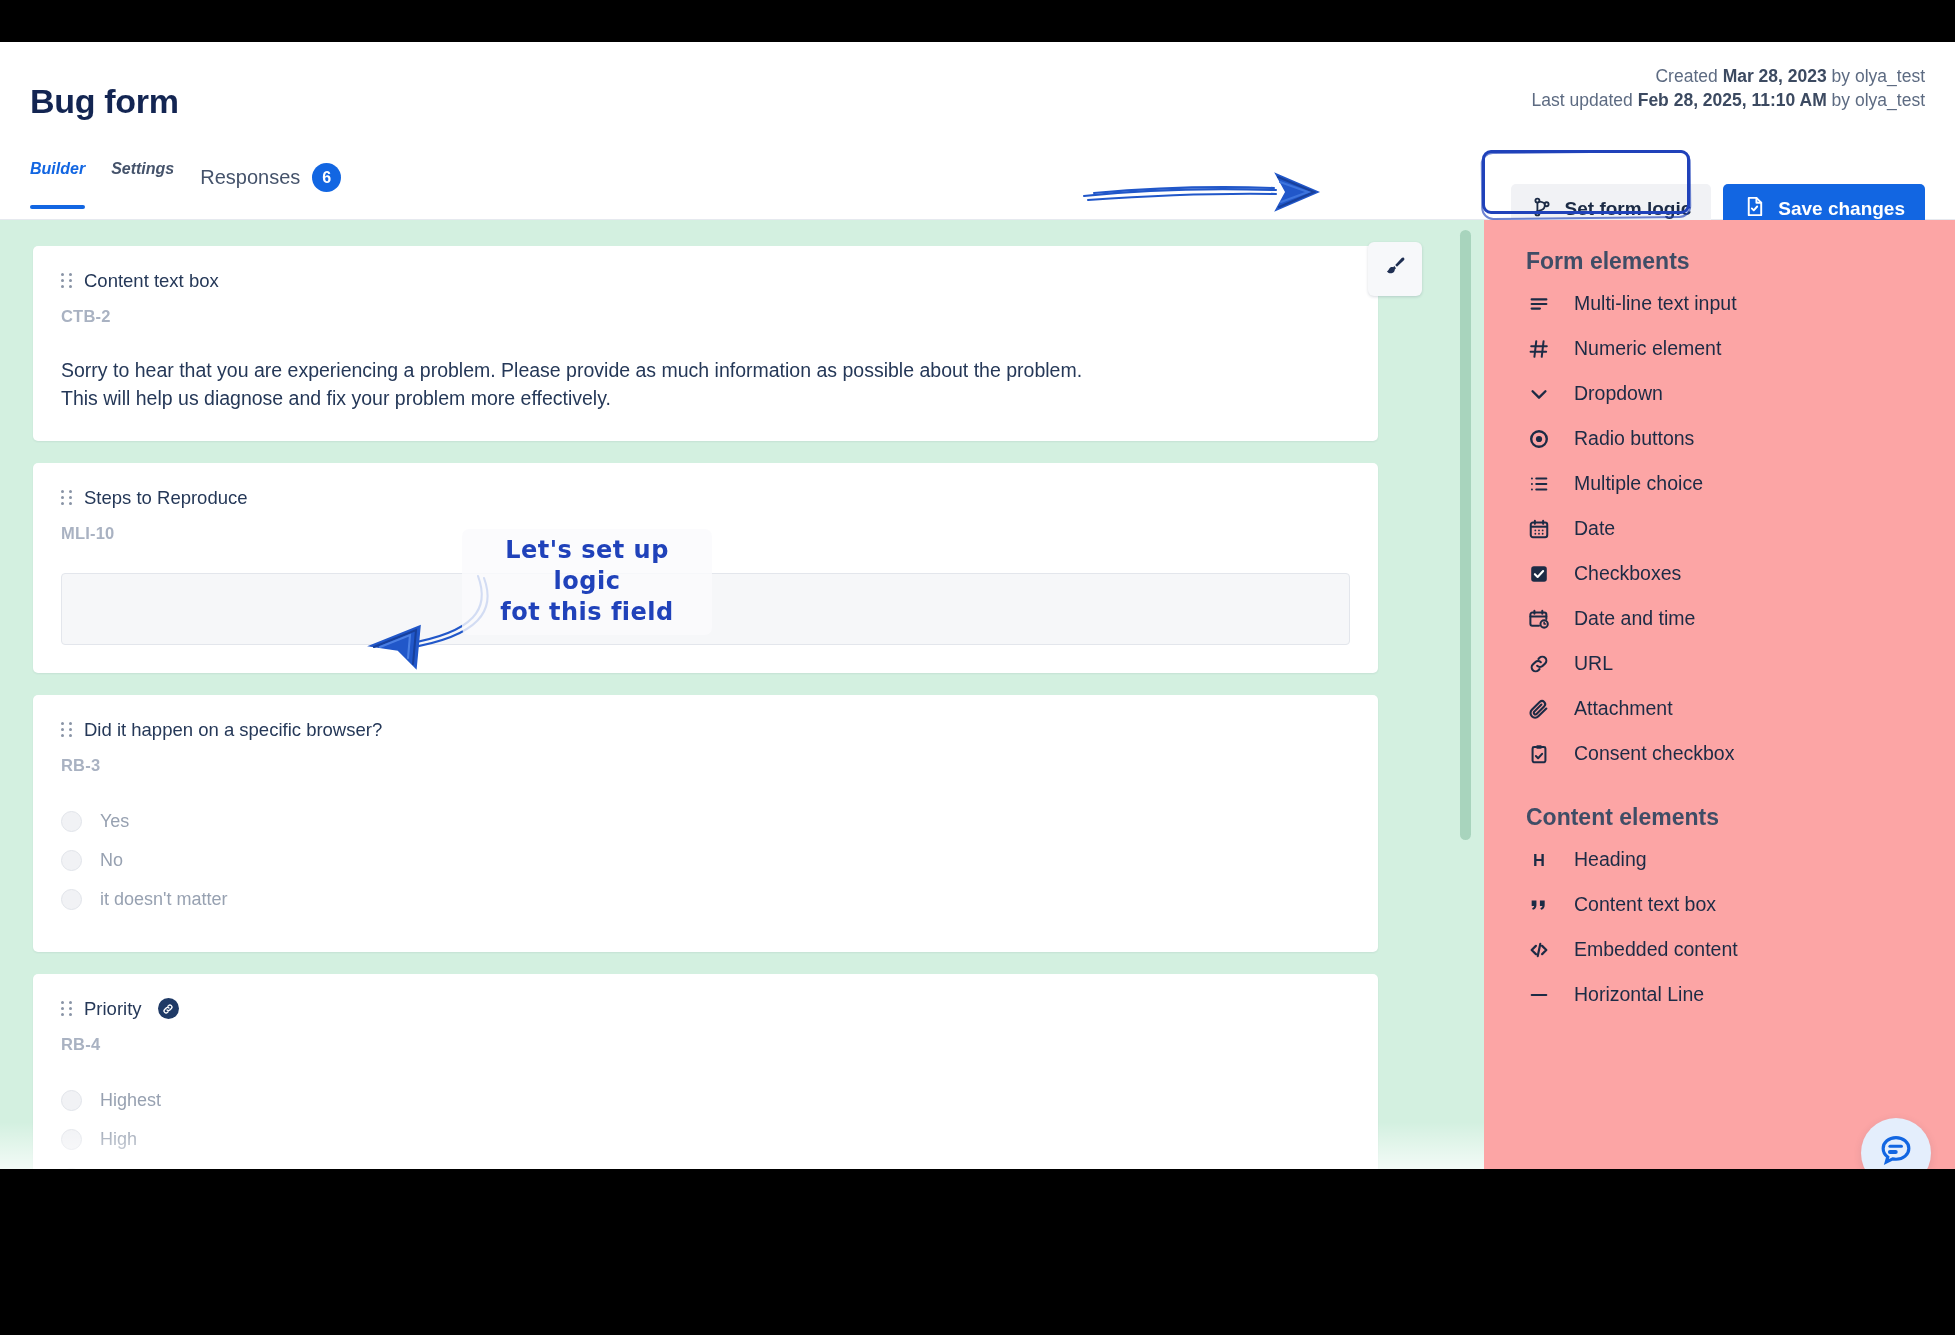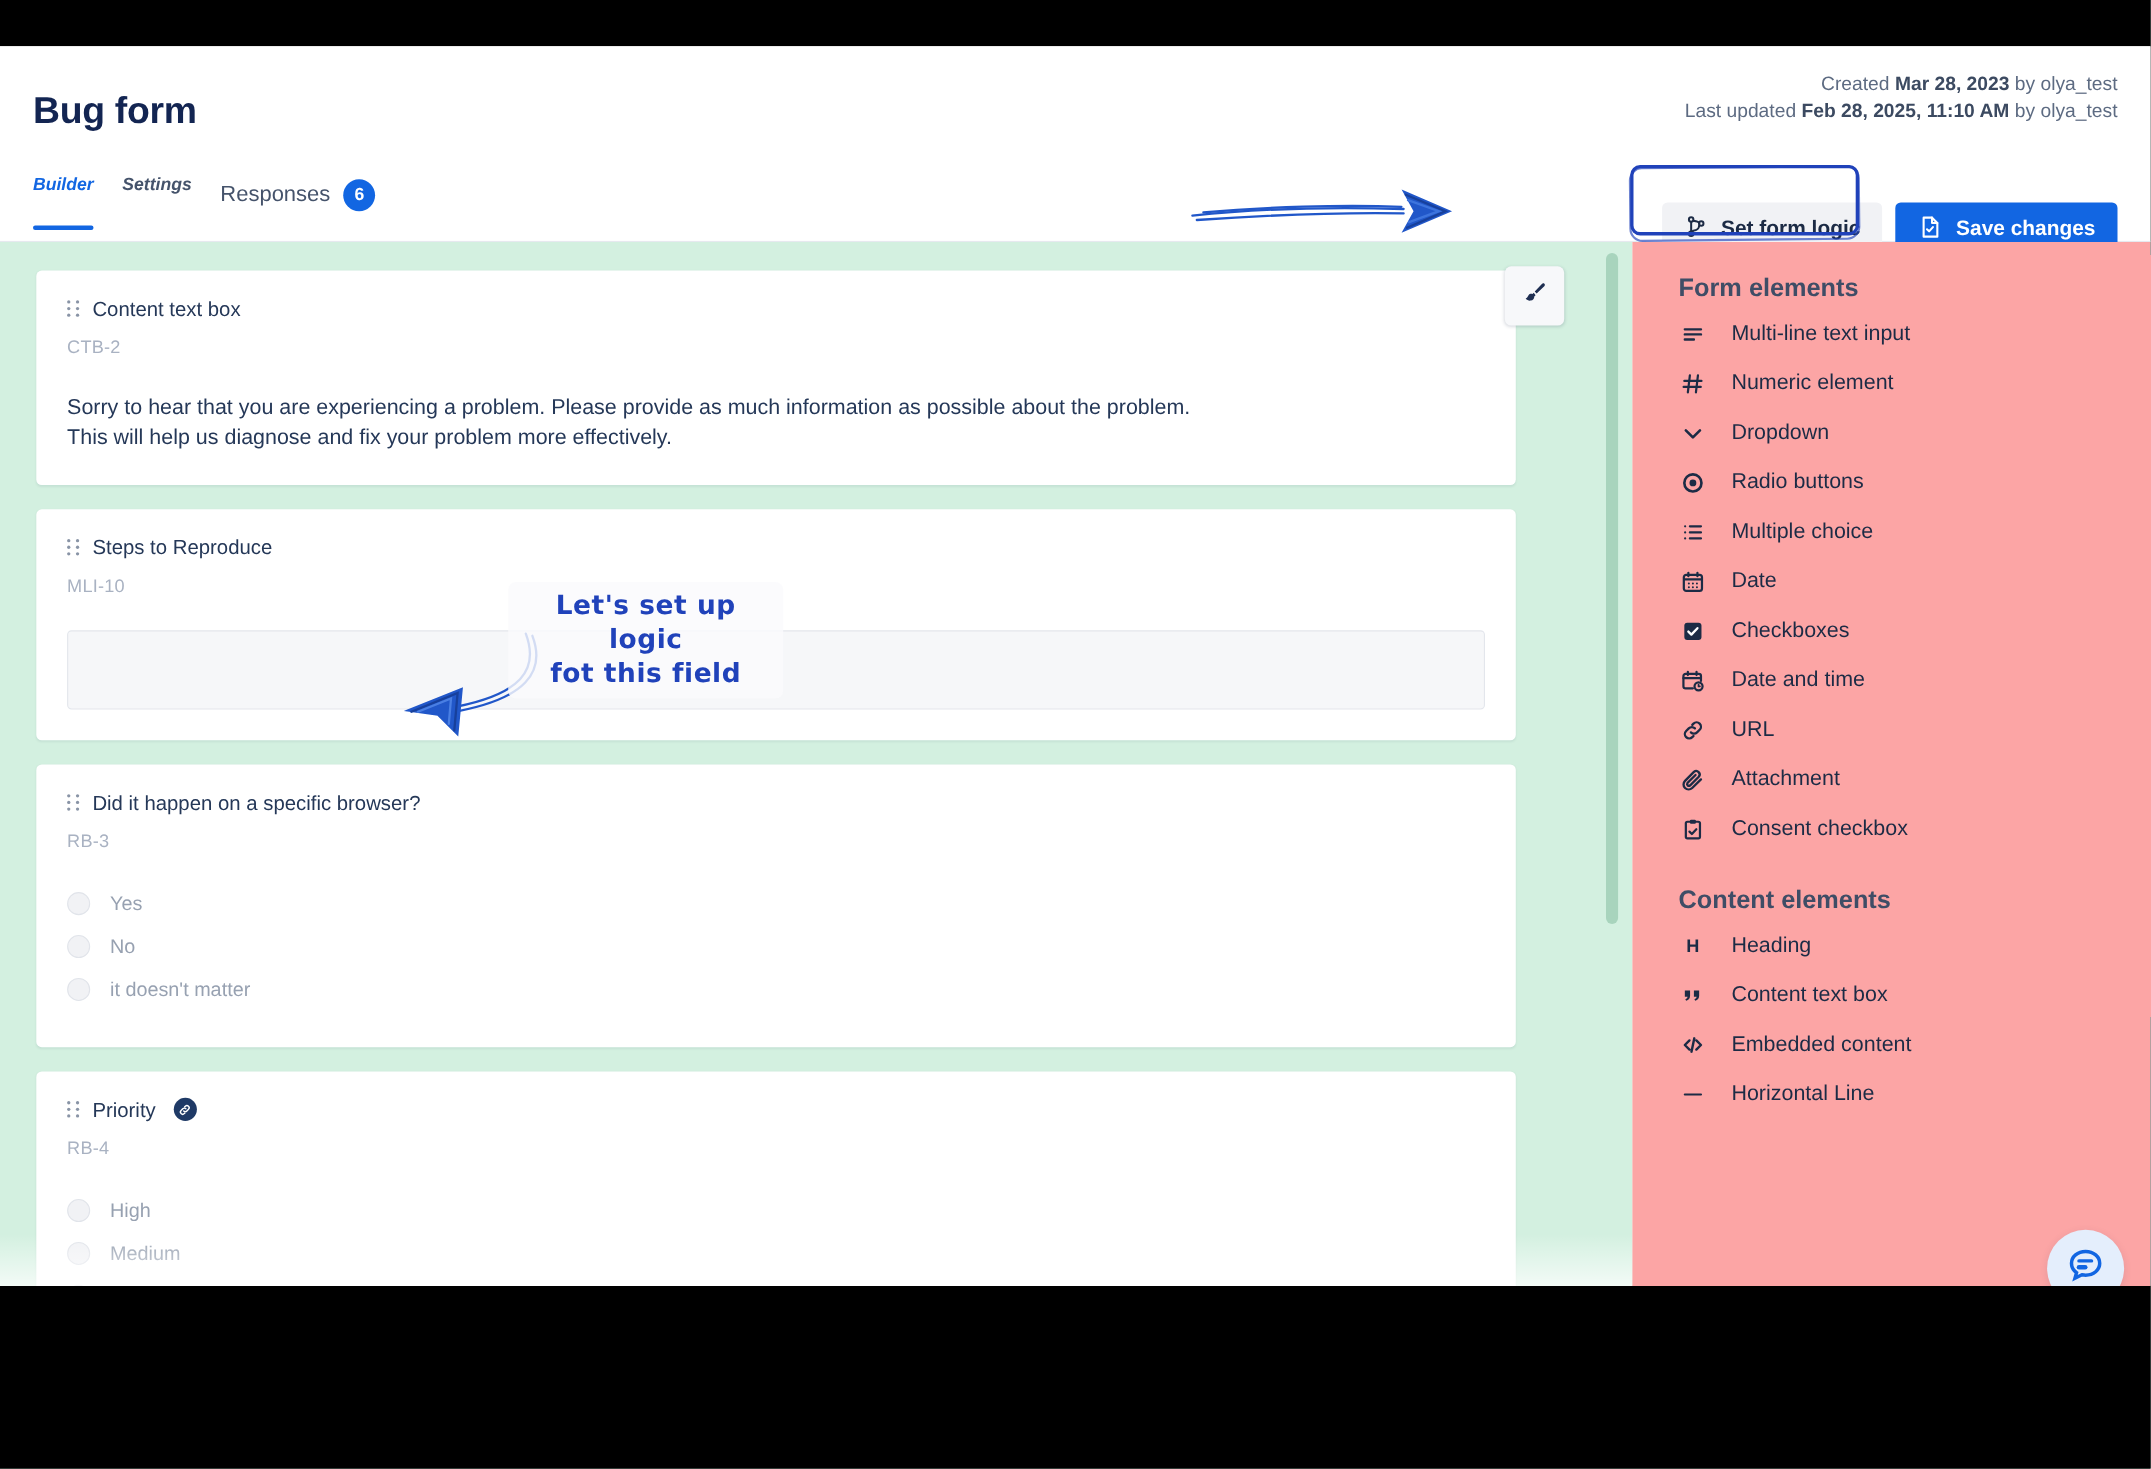--- a/index.html
+++ b/index.html
@@ -118,21 +118,21 @@
     display: flex; align-items: center; gap: 12px;
   }
   .drag {
     width: 11px; height: 16px;
     display: grid; grid-template-columns: 3px 3px; grid-template-rows: 3px 3px 3px;
     gap: 3px 5px; cursor: grab;
   }
   .drag i { display:block; width:3px; height:3px; border-radius:50%; background:#8994a6; }
   .card-title { font-size: 18.5px; color: #253858; }
   .card-code {
-    font-size: 16.5px; font-weight: normal; color: #a9b2c2;
+    font-size: 16.5px; font-weight: bold; color: #a9b2c2;
     margin-top: 15px; letter-spacing: .2px;
   }
   .link-badge {
     width: 21px; height: 21px; border-radius: 50%;
     background: #1f3a66; color: #fff;
     display:flex; align-items:center; justify-content:center;
     margin-left: 4px;
   }
 
   .content-text {
@@ -388,20 +388,24 @@
                 <svg width="12" height="12" viewBox="0 0 24 24" fill="none" stroke="#ffffff" stroke-width="2.6" stroke-linecap="round">
                   <path d="M10 14a4 4 0 0 0 5.7 0l3-3a4 4 0 0 0-5.7-5.7l-1.2 1.2"></path>
                   <path d="M14 10a4 4 0 0 0-5.7 0l-3 3A4 4 0 0 0 11 18.7l1.2-1.2"></path>
                 </svg>
               </span>
             </div>
             <div class="card-code">RB-4</div>
             <div class="radio-list">
               <div class="radio-row">
                 <span class="radio-dot"></span>
+                <span class="radio-label">Highest</span>
+              </div>
+              <div class="radio-row">
+                <span class="radio-dot"></span>
                 <span class="radio-label">High</span>
               </div>
               <div class="radio-row">
                 <span class="radio-dot"></span>
                 <span class="radio-label">Medium</span>
               </div>
               <div class="radio-row">
                 <span class="radio-dot"></span>
                 <span class="radio-label">Low</span>
               </div>

